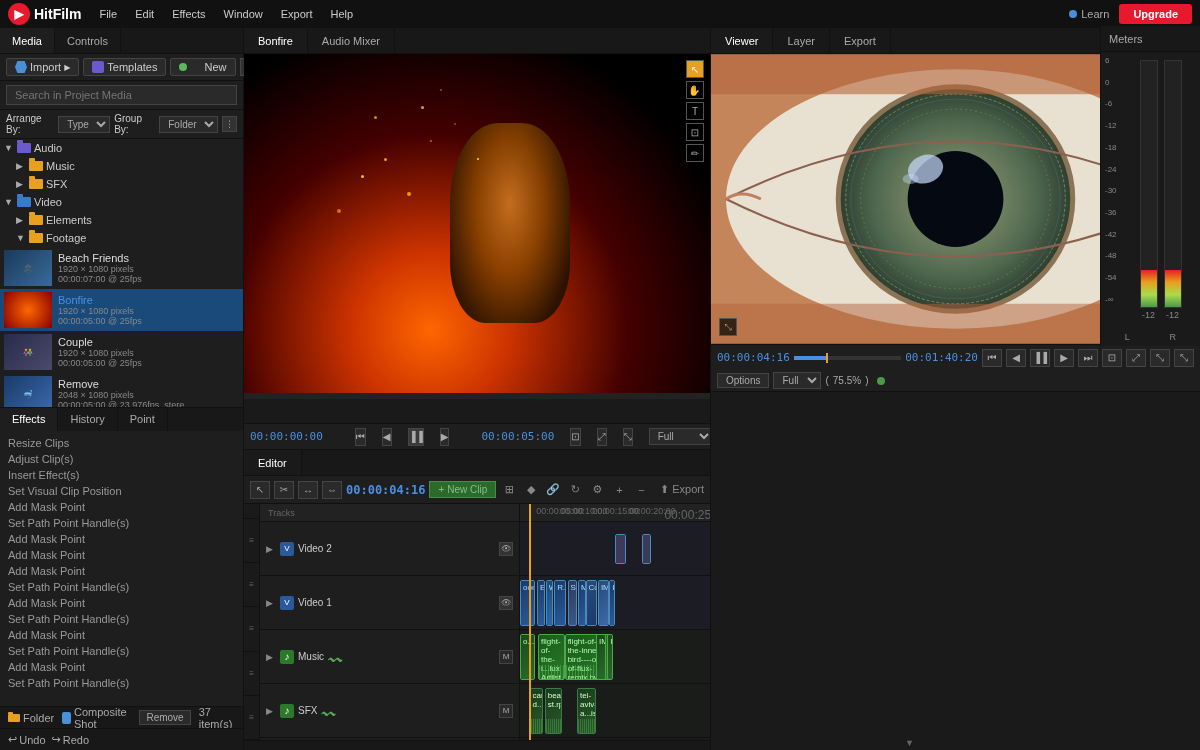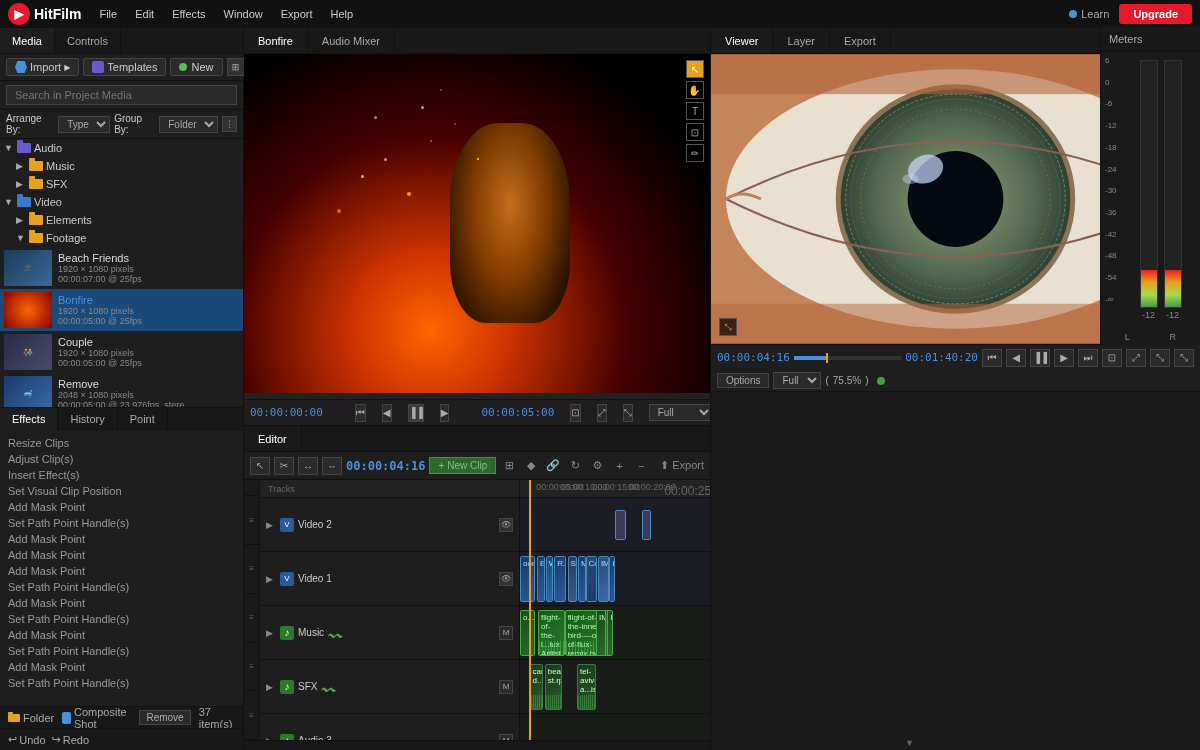--- a/index.html
+++ b/index.html
@@ -25,21 +25,21 @@
     .panel-tabs { display: flex; background: #181818; border-bottom: 1px solid #111; height: 26px; align-items: stretch; }
     .panel-tab { padding: 0 12px; display: flex; align-items: center; color: #aaa; cursor: pointer; font-size: 11px; border-right: 1px solid #111; }
     .panel-tab.active { background: #1e1e1e; color: #fff; }
 
     
     .media-toolbar { display: flex; align-items: center; padding: 4px 6px; gap: 4px; background: #1e1e1e; border-bottom: 1px solid #111; }
     .import-btn { background: #2a2a2a; border: 1px solid #444; color: #ccc; padding: 2px 8px; border-radius: 2px; cursor: pointer; font-size: 11px; display: flex; align-items: center; gap: 3px; }
     .import-icon { width: 12px; height: 12px; background: #4a90d9; display: inline-block; clip-path: polygon(20% 0%, 80% 0%, 100% 50%, 80% 100%, 20% 100%, 0% 50%); }
     .templates-btn { background: #2a2a2a; border: 1px solid #444; color: #ccc; padding: 2px 8px; border-radius: 2px; cursor: pointer; font-size: 11px; display: flex; align-items: center; gap: 3px; }
     .templates-icon { width: 12px; height: 12px; background: #6a5acd; display: inline-block; }
-    .new-btn { background: #2a2a2a; border: 1px solid #444; color: #ccc; padding: 2px 8px; border-radius: 2px; cursor: pointer; font-size: 11px; display: flex; align-items: center; gap: 4px; }
+    .new-btn { background: #2a2a2a; border: 1px solid #444; color: #ccc; padding: 2px 8px; border-radius: 2px; cursor: pointer; font-size: 11px; display: flex; align-items: center; gap: 17px; }
     .new-dot { width: 8px; height: 8px; background: #5cb85c; border-radius: 50%; }
     .view-btns { margin-left: auto; display: flex; gap: 2px; }
     .view-btn { width: 18px; height: 18px; background: #333; border: 1px solid #444; color: #aaa; display: flex; align-items: center; justify-content: center; cursor: pointer; font-size: 9px; }
 
     
     .search-bar { padding: 4px 6px; border-bottom: 1px solid #111; }
     .search-input { width: 100%; background: #2a2a2a; border: 1px solid #444; color: #aaa; padding: 3px 8px; font-size: 11px; outline: none; }
 
     
     .arrange-bar { display: flex; align-items: center; padding: 3px 6px; gap: 4px; border-bottom: 1px solid #111; font-size: 10px; }
@@ -94,21 +94,21 @@
     .trimmer-tab { padding: 0 14px; display: flex; align-items: center; color: #aaa; cursor: pointer; font-size: 11px; border-right: 1px solid #111; }
     .trimmer-tab.active { background: #1a1a1a; color: #fff; }
 
     
     .trimmer-video { flex: 1; background: #000; position: relative; min-height: 0; }
     .trimmer-tools { position: absolute; right: 6px; top: 6px; display: flex; flex-direction: column; gap: 3px; }
     .tool-btn { width: 18px; height: 18px; background: rgba(0,0,0,0.6); border: 1px solid #555; color: #aaa; display: flex; align-items: center; justify-content: center; cursor: pointer; font-size: 10px; }
     .tool-btn.active { background: #e8a020; color: white; }
 
     
-    .trimmer-controls { display: flex; align-items: center; padding: 3px 6px; background: #1e1e1e; border-top: 1px solid #111; height: 26px; gap: 16px; }
+    .trimmer-controls { display: flex; align-items: center; padding: 3px 6px; background: #1e1e1e; border-top: 1px solid #111; height: 26px; gap: 16px; margin-top: 24px; }
     .time-display { color: #4a90e2; font-size: 11px; font-family: monospace; }
     .timecode-dot { width: 6px; height: 6px; background: #5cb85c; border-radius: 50%; }
     .trimmer-btn { width: 20px; height: 18px; background: #2a2a2a; border: 1px solid #444; color: #aaa; display: flex; align-items: center; justify-content: center; cursor: pointer; font-size: 10px; }
     .progress-bar { flex: 1; height: 4px; background: #333; position: relative; cursor: pointer; }
     .progress-fill { height: 100%; background: #4a90e2; width: 0%; }
     .quality-select { background: #2a2a2a; border: 1px solid #444; color: #aaa; padding: 1px 4px; font-size: 10px; }
     .zoom-display { color: #aaa; font-size: 10px; }
 
     
     #right-panel { width: 490px; display: flex; flex-direction: column; background: #1a1a1a; border-left: 1px solid #111; }

